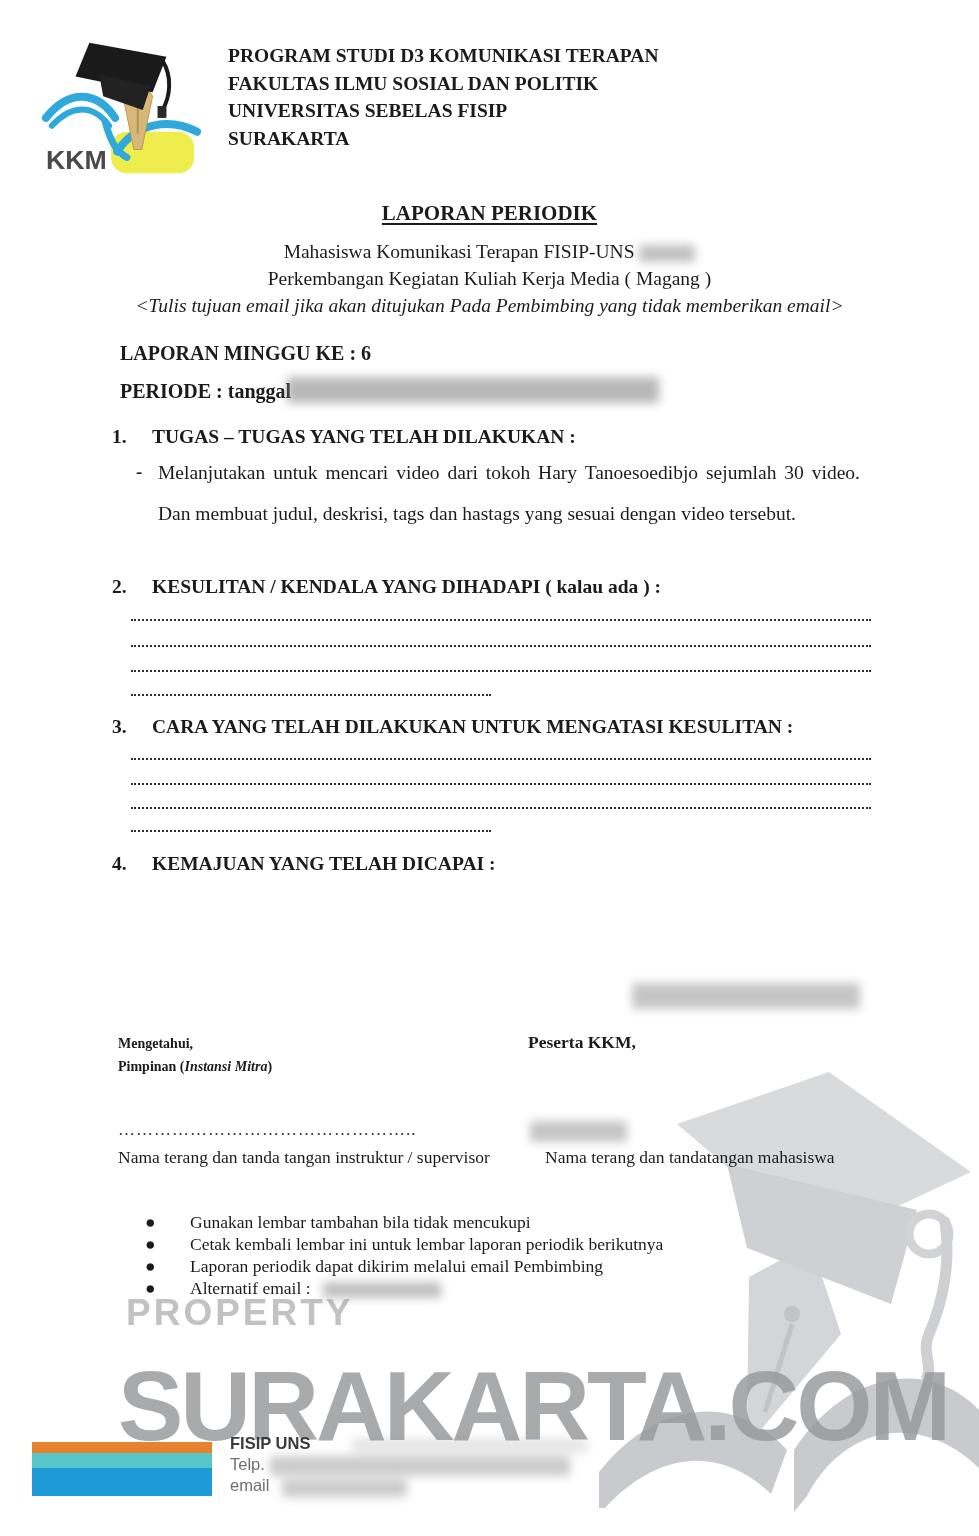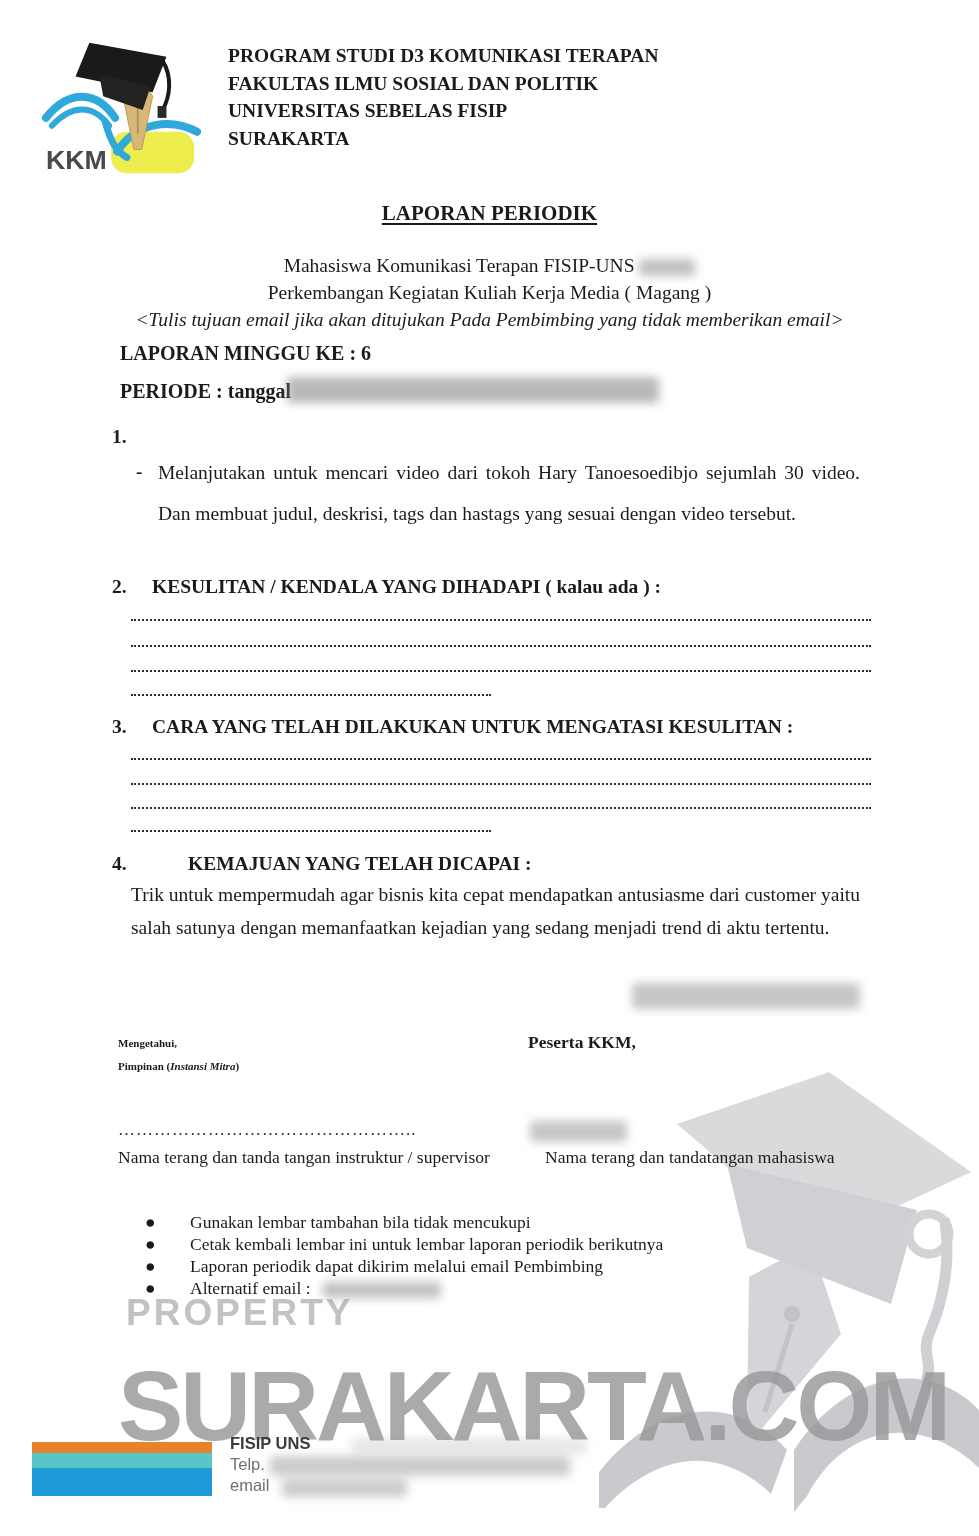--- a/index.html
+++ b/index.html
@@ -6,59 +6,59 @@
   .page{position:relative;width:979px;height:1536px;background:#ffffff;overflow:hidden;
         font-family:"Liberation Serif", serif;color:#1b1b1b;}
   .abs{position:absolute;}
 
   
   #hdr-logo{left:36px;top:36px;width:168px;height:150px;}
   #hdr-text{left:228px;top:42px;font-weight:bold;font-size:19.5px;line-height:27.5px;letter-spacing:0;}
 
   
   #title{left:0;top:201px;width:979px;text-align:center;}
-  .t-main{font-size:21px;font-weight:bold;text-decoration:underline;text-underline-offset:3px;margin-bottom:26px;}
+  .t-main{font-size:21px;font-weight:bold;text-decoration:underline;text-underline-offset:3px;margin-bottom:12px;}
   .t-sub{font-size:19.5px;line-height:27px;}
   .t-note{font-size:19.5px;font-style:italic;line-height:27px;}
 
   
   #week{left:120px;top:342px;font-weight:bold;font-size:20px;}
   #periode{left:120px;top:380px;font-weight:bold;font-size:20px;}
 
   .sec-num{position:absolute;font-weight:bold;font-size:19.5px;}
   .sec-head{position:absolute;font-weight:bold;font-size:19.5px;}
 
   #s1-num{left:112px;top:426px;} #s1-head{left:152px;top:426px;}
   #s1-marker{left:136px;top:461px;font-weight:bold;font-size:19px;}
   #s1-text{left:158px;top:452px;width:702px;font-size:19.5px;line-height:41px;text-align:justify;}
 
   #s2-num{left:112px;top:576px;} #s2-head{left:152px;top:576px;}
   #s3-num{left:112px;top:716px;} #s3-head{left:152px;top:716px;text-align:right;}
-  #s4-num{left:112px;top:853px;} #s4-head{left:152px;top:853px;margin-left:36px;}
+  #s4-num{left:112px;top:853px;} #s4-head{left:152px;top:853px;}
   #s4-text{left:131px;top:878px;width:729px;font-size:19.5px;line-height:33px;text-align:justify;}
 
   .dotline{position:absolute;left:131px;width:740px;height:0;border-bottom:2.4px dotted #2e2e2e;}
   .dotline.short{width:360px;}
   #d2a{top:619px;} #d2b{top:645px;} #d2c{top:670px;} #d2d{top:694px;}
   #d3a{top:758px;} #d3b{top:783px;} #d3c{top:807px;} #d3d{top:830px;}
 
   
   .redact{position:absolute;background:#8d8d8d;filter:blur(5px);opacity:.55;border-radius:3px;}
   .redact.inline{position:static;display:inline-block;vertical-align:middle;}
   #periode-blur{left:287px;top:377px;width:372px;height:26px;opacity:.62;}
   #date-blur{left:632px;top:983px;width:228px;height:26px;opacity:.5;}
   #name-blur{left:530px;top:1121px;width:97px;height:21px;opacity:.5;}
   #telp-blur{left:270px;top:1456px;width:300px;height:20px;opacity:.45;}
   #email-blur{left:282px;top:1479px;width:125px;height:18px;opacity:.45;}
   #fisip-blur{left:352px;top:1438px;width:235px;height:15px;opacity:.22;}
   .blur-uns{width:56px;height:17px;}
   .blur-alt{width:118px;height:16px;margin-left:12px;}
 
   
-  #mengetahui{left:118px;top:1032px;font-weight:bold;font-size:11px;line-height:23px;}
+  #mengetahui{left:118px;top:1032px;font-weight:bold;font-size:14px;line-height:23px;}
   #peserta{left:528px;top:1032px;font-weight:bold;font-size:17.5px;}
   #sig-dots{left:118px;top:1120px;font-size:17px;letter-spacing:1px;color:#2e2e2e;}
   #sig-cap-left{left:118px;top:1147px;font-size:17.5px;}
   #sig-cap-right{left:545px;top:1147px;font-size:17.5px;}
 
   
   .note-row{position:absolute;left:145px;font-size:17.5px;white-space:nowrap;}
   .note-row .mark{display:inline-block;width:45px;}
   #n1{top:1212px;} #n2{top:1234px;} #n3{top:1256px;} #n4{top:1278px;}
 
@@ -130,40 +130,40 @@
     </div>
     <div class="t-sub">Perkembangan Kegiatan Kuliah Kerja Media ( Magang )</div>
     <div class="t-note">&lt;Tulis tujuan email jika akan ditujukan Pada Pembimbing yang tidak memberikan email&gt;</div>
   </div>
 
   <div id="week" class="abs z3">LAPORAN MINGGU KE : 6</div>
   <div id="periode" class="abs z3">PERIODE : tanggal</div>
   <div id="periode-blur" class="redact z3"></div>
 
   <div id="s1-num" class="sec-num z3">1.</div>
+  <div id="s1-head" class="sec-head z3">TUGAS – TUGAS YANG TELAH DILAKUKAN :</div>
   <div id="s1-marker" class="abs z3">-</div>
   <div id="s1-text" class="abs z3">Melanjutakan untuk mencari video dari tokoh Hary Tanoesoedibjo sejumlah 30 video. Dan membuat judul, deskrisi, tags dan hastags yang sesuai dengan video tersebut.</div>
 
   <div id="s2-num" class="sec-num z3">2.</div>
   <div id="s2-head" class="sec-head z3">KESULITAN / KENDALA YANG DIHADAPI ( kalau ada ) :</div>
   <div id="d2a" class="dotline z3"></div>
   <div id="d2b" class="dotline z3"></div>
   <div id="d2c" class="dotline z3"></div>
   <div id="d2d" class="dotline short z3"></div>
 
   <div id="s3-num" class="sec-num z3">3.</div>
   <div id="s3-head" class="sec-head z3">CARA YANG TELAH DILAKUKAN UNTUK MENGATASI KESULITAN :</div>
   <div id="d3a" class="dotline z3"></div>
   <div id="d3b" class="dotline z3"></div>
   <div id="d3c" class="dotline z3"></div>
   <div id="d3d" class="dotline short z3"></div>
 
   <div id="s4-num" class="sec-num z3">4.</div>
   <div id="s4-head" class="sec-head z3">KEMAJUAN YANG TELAH DICAPAI :</div>
-  <div id="s4-text" class="abs z3">Trik untuk mempermudah agar bisnis kita cepat mendapatkan antusiasme dari customer yaitu salah satunya dengan memanfaatkan kejadian yang sedang menjadi trend di aktu tertentu.</div>
 
   <div id="date-blur" class="redact z3"></div>
   <div id="mengetahui" class="abs z3">
     <div>Mengetahui,</div>
     <div>
       <span>Pimpinan (</span><span style="font-style:italic">Instansi Mitra</span><span>)</span>
     </div>
   </div>
   <div id="peserta" class="abs z3">Peserta KKM,</div>
   <div id="sig-dots" class="abs z3">…………………………………………..</div>

